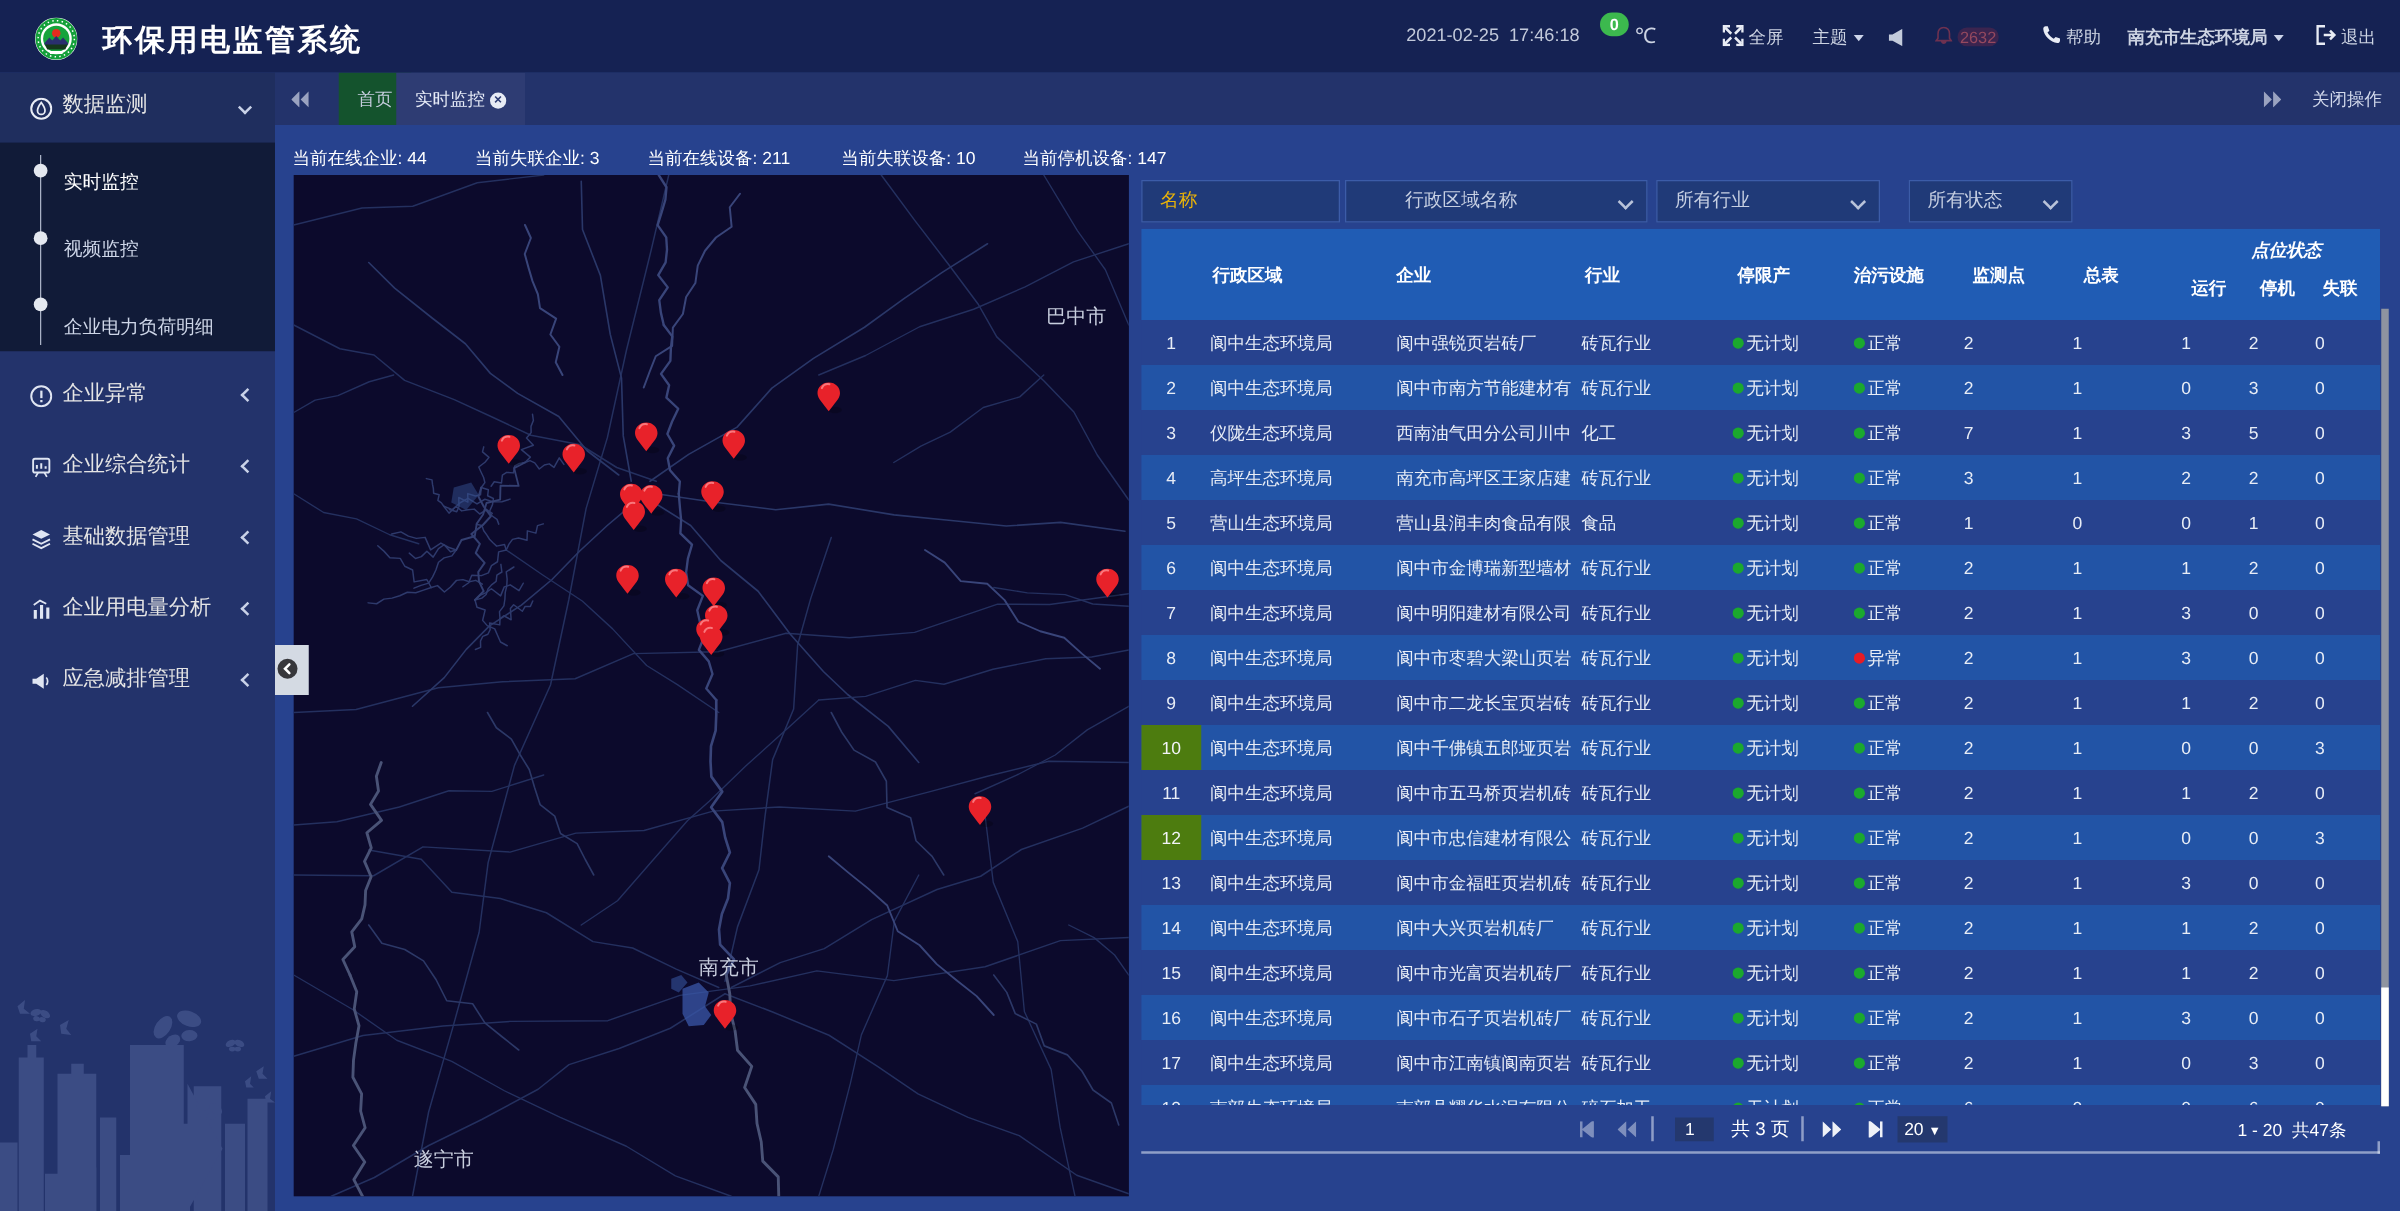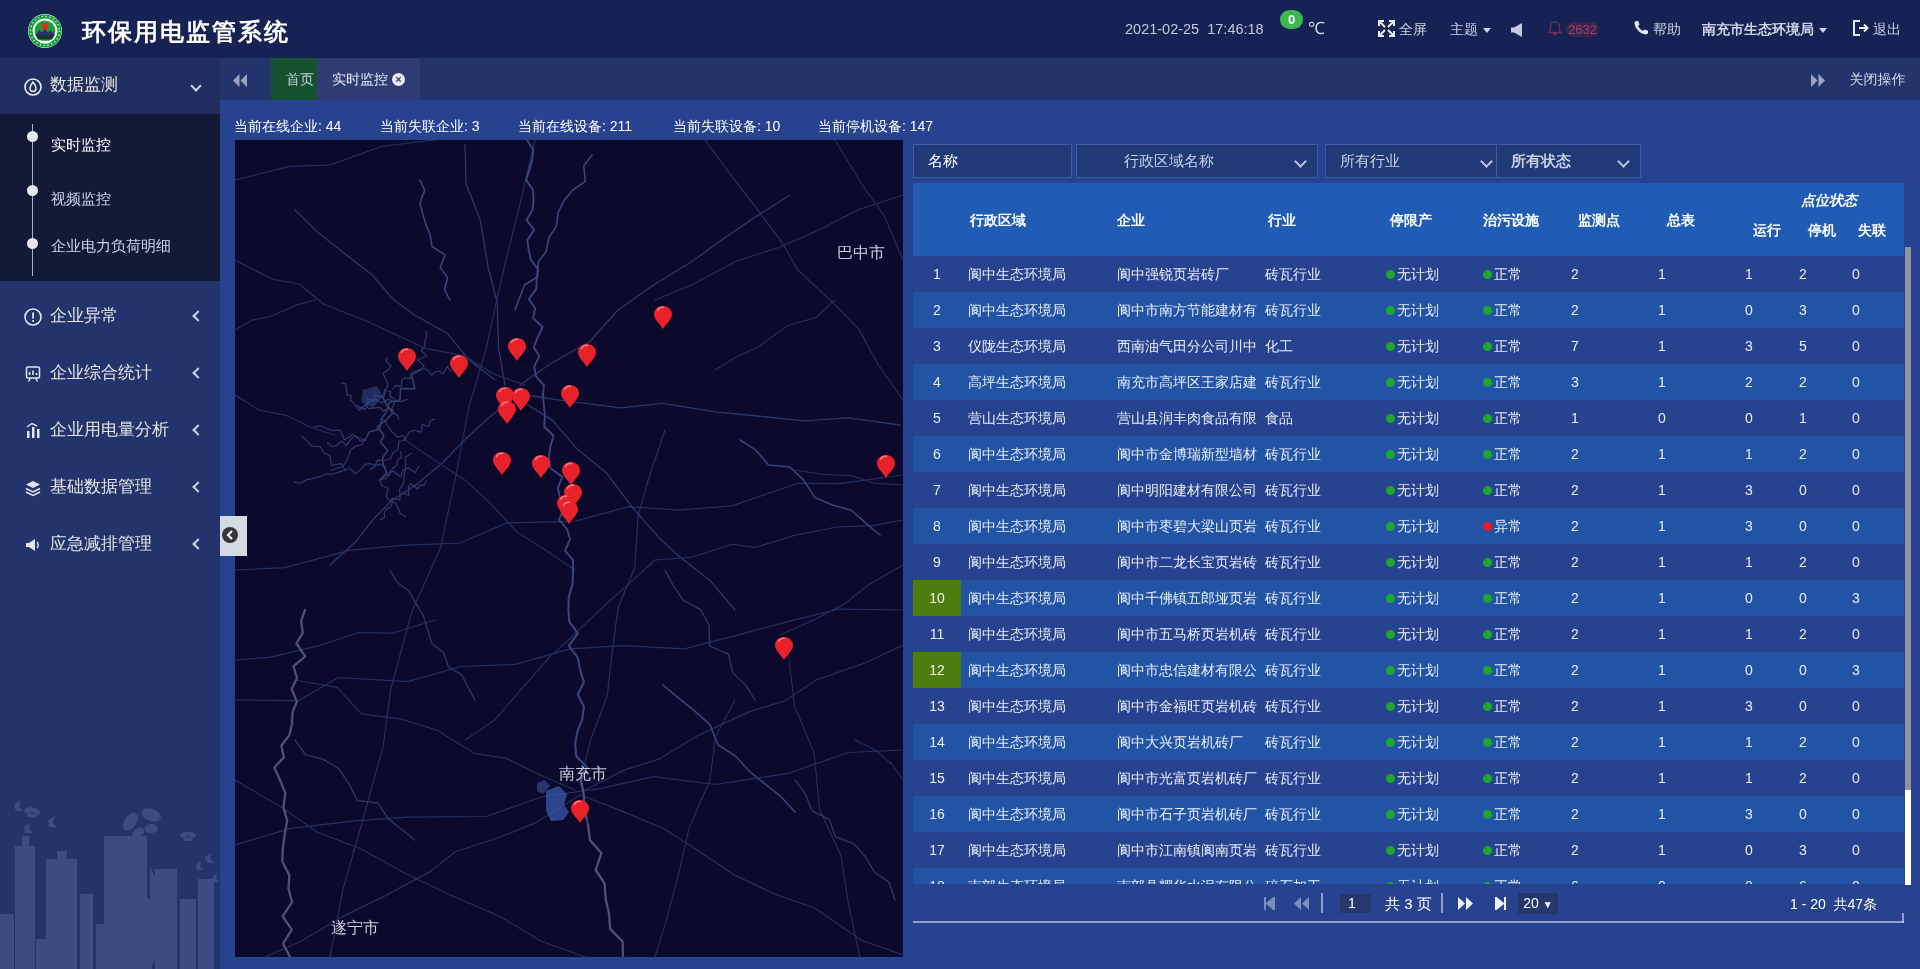--- a/index.html
+++ b/index.html
@@ -57,21 +57,21 @@
 #map { position:absolute; left:15px; top:40px; width:668px; height:817px; background:#0c0a2c; }
 #collapse { position:absolute; left:0px; top:416px; width:27px; height:40px; background:#d4dae3; z-index:5; }
 #collapse .circ { position:absolute; left:2px; top:11px; width:16px; height:16px; border-radius:50%; background:#37373b; }
 
 
 #rightpanel { position:absolute; left:693px; top:40px; width:1007px; height:829px; }
 .filter { position:absolute; top:4px; height:34px; background:#203a78; border:1px solid #3c5ca8; color:#c6cfe2; font-size:15px; line-height:32px; padding-left:14px; }
 #f-name { left:0px; width:159px; }
 #f-area { left:163px; width:242px;padding-left:47px; }
 #f-ind { left:412px; width:179px; }
-#f-stat { left:583px; width:145px;font-weight:bold; }
+#f-stat { left:614px; width:131px; }
 .fcarot { position:absolute; right:12px; top:12px; width:9px; height:9px; border-left:2px solid #b9c3da; border-bottom:2px solid #b9c3da; transform:rotate(-45deg); }
 
 #tablewrap { position:absolute; left:0px; top:43px; width:991px; height:701px; overflow:hidden; }
 #thead { position:absolute; left:0; top:0; width:991px; height:73px; background:#205cb4; color:#fff; }
 .th { position:absolute; font-size:14px; font-weight:bold; }
 #tbody { position:absolute; left:0; top:73px; width:991px; }
 .row { position:relative; width:991px; height:36px; color:#e8edf6; font-size:14px; }
 .row.odd { background:#27428e; }
 .row.even { background:#2254a6; }
 .cell { position:absolute; top:0; height:36px; line-height:36px; white-space:nowrap; overflow:hidden; }
@@ -153,21 +153,21 @@
       <span class="mtext">数据监测</span>
         <span class="arrow-d"></span>
     </div>
     <div id="submenu">
       <div id="subline"></div>
       <div class="subdot" style="left:27px; top:17px;"></div>
       <div class="subitem" style="top:22px; color:#ffffff;">实时监控</div>
       <div class="subdot" style="left:27px; top:71px;"></div>
       <div class="subitem" style="top:76px;">视频监控</div>
       <div class="subdot" style="left:27px; top:124px;"></div>
-      <div class="subitem" style="top:123px;font-family:Liberation Serif, serif;">企业电力负荷明细</div>
+      <div class="subitem" style="top:138px;font-family:Liberation Serif, serif;">企业电力负荷明细</div>
     </div>
     <div style="height:7px;"></div>
     <div class="menu-head">
         <svg class="mico" viewBox="0 0 18 18">
           <circle cx="9" cy="9" r="8" stroke="#dfe5f2" stroke-width="1.6" fill="none"></circle>
           <rect x="8.2" y="4.5" width="1.8" height="6" fill="#dfe5f2"></rect>
           <rect x="8.2" y="12" width="1.8" height="1.8" fill="#dfe5f2"></rect>
         </svg>
         <span class="mtext">企业异常</span>
         <span class="arrow-l"></span>
@@ -176,35 +176,35 @@
         <svg class="mico" viewBox="0 0 18 18">
           <rect x="2.5" y="2" width="13" height="11" rx="1.5" stroke="#dfe5f2" stroke-width="1.5" fill="none"></rect>
           <path d="M5.5 10 L5.5 7 M9 10 L9 5.5 M12.5 10 L12.5 8" stroke="#dfe5f2" stroke-width="1.6"></path>
           <path d="M6.5 13 L4.5 16.5 M11.5 13 L13.5 16.5" stroke="#dfe5f2" stroke-width="1.4"></path>
         </svg>
         <span class="mtext">企业综合统计</span>
         <span class="arrow-l"></span>
       </div>
     <div class="menu-head">
         <svg class="mico" viewBox="0 0 18 18">
+          <path d="M9 2 L16 5.5 L9 9 L2 5.5 Z" fill="#dfe5f2"></path>
+          <path d="M2 9.5 L9 13 L16 9.5" stroke="#dfe5f2" stroke-width="1.5" fill="none"></path>
+          <path d="M2 13 L9 16.5 L16 13" stroke="#dfe5f2" stroke-width="1.5" fill="none"></path>
+        </svg>
+        <span class="mtext">基础数据管理</span>
+        <span class="arrow-l"></span>
+      </div>
+    <div class="menu-head">
+        <svg class="mico" viewBox="0 0 18 18">
           <rect x="3" y="9" width="2.5" height="7" fill="#dfe5f2"></rect>
           <rect x="8" y="5" width="2.5" height="11" fill="#dfe5f2"></rect>
           <rect x="13" y="7" width="2.5" height="9" fill="#dfe5f2"></rect>
           <path d="M3 5 L8 1.5 L13 4" stroke="#dfe5f2" stroke-width="1.4" fill="none"></path>
         </svg>
         <span class="mtext">企业用电量分析</span>
-        <span class="arrow-l"></span>
-      </div>
-    <div class="menu-head">
-        <svg class="mico" viewBox="0 0 18 18">
-          <path d="M9 2 L16 5.5 L9 9 L2 5.5 Z" fill="#dfe5f2"></path>
-          <path d="M2 9.5 L9 13 L16 9.5" stroke="#dfe5f2" stroke-width="1.5" fill="none"></path>
-          <path d="M2 13 L9 16.5 L16 13" stroke="#dfe5f2" stroke-width="1.5" fill="none"></path>
-        </svg>
-        <span class="mtext">基础数据管理</span>
         <span class="arrow-l"></span>
       </div>
     <div class="menu-head">
         <svg class="mico" viewBox="0 0 18 18">
           <path d="M2 7 L2 11 L5 11 L11 15 L11 3 L5 7 Z" fill="#dfe5f2"></path>
           <path d="M13 6 C14.5 7.5 14.5 10.5 13 12" stroke="#dfe5f2" stroke-width="1.4" fill="none"></path>
         </svg>
         <span class="mtext">应急减排管理</span>
         <span class="arrow-l"></span>
       </div>
@@ -455,21 +455,21 @@
 </g>
 </svg>
       </div>
     <div id="collapse">
         <div class="circ"><svg width="16" height="16" viewBox="0 0 16 16">
             <path d="M9.5 4.5 L6 8 L9.5 11.5" stroke="#ffffff" stroke-width="2" fill="none" stroke-linecap="round"></path>
           </svg></div>
       </div>
 
     <div id="rightpanel">
-      <div class="filter" id="f-name" style="color:#ffffff;">名称</div>
+      <div class="filter" id="f-name" style="color:#eab308;">名称</div>
       <div class="filter" id="f-area">行政区域名称<div class="fcarot"></div></div>
       <div class="filter" id="f-ind">所有行业<div class="fcarot"></div></div>
       <div class="filter" id="f-stat">所有状态<div class="fcarot"></div></div>
 
       <div id="tablewrap">
         <div id="thead">
           <div class="th" style="left:57px; top:29px;">行政区域</div>
           <div class="th" style="left:204px; top:29px;">企业</div>
           <div class="th" style="left:355px; top:29px;">行业</div>
           <div class="th" style="left:477px; top:29px;">停限产</div>

